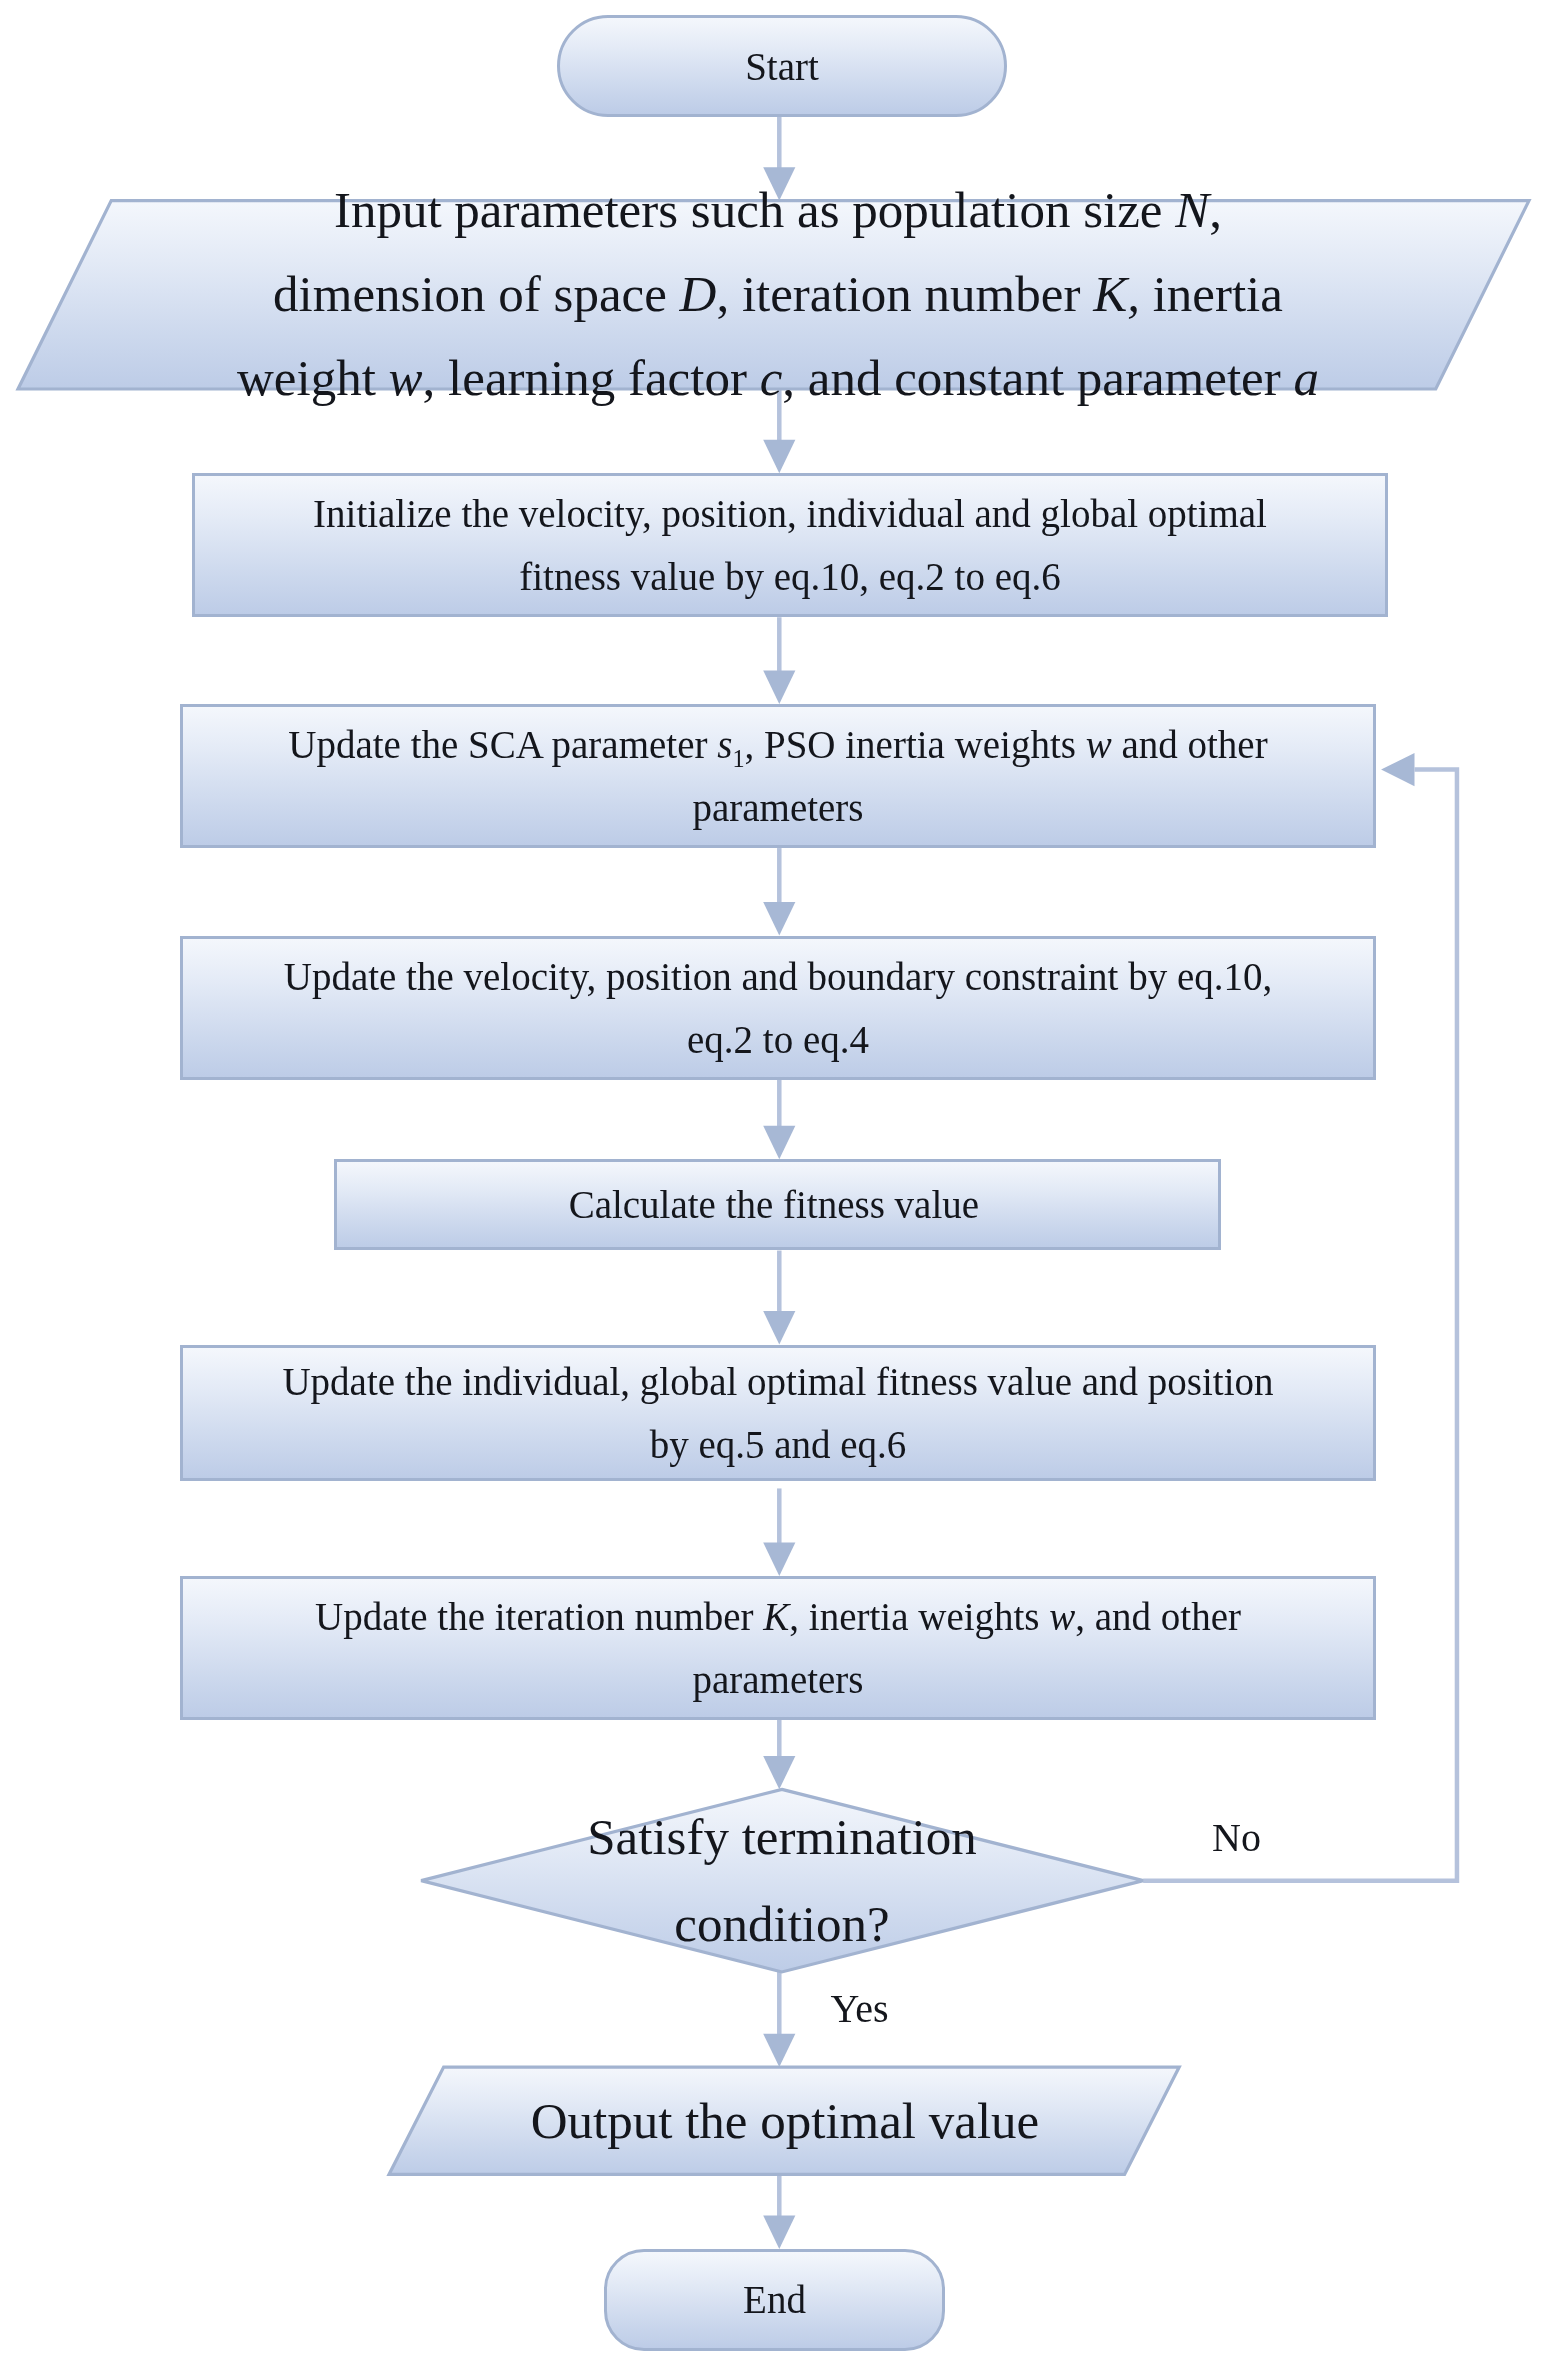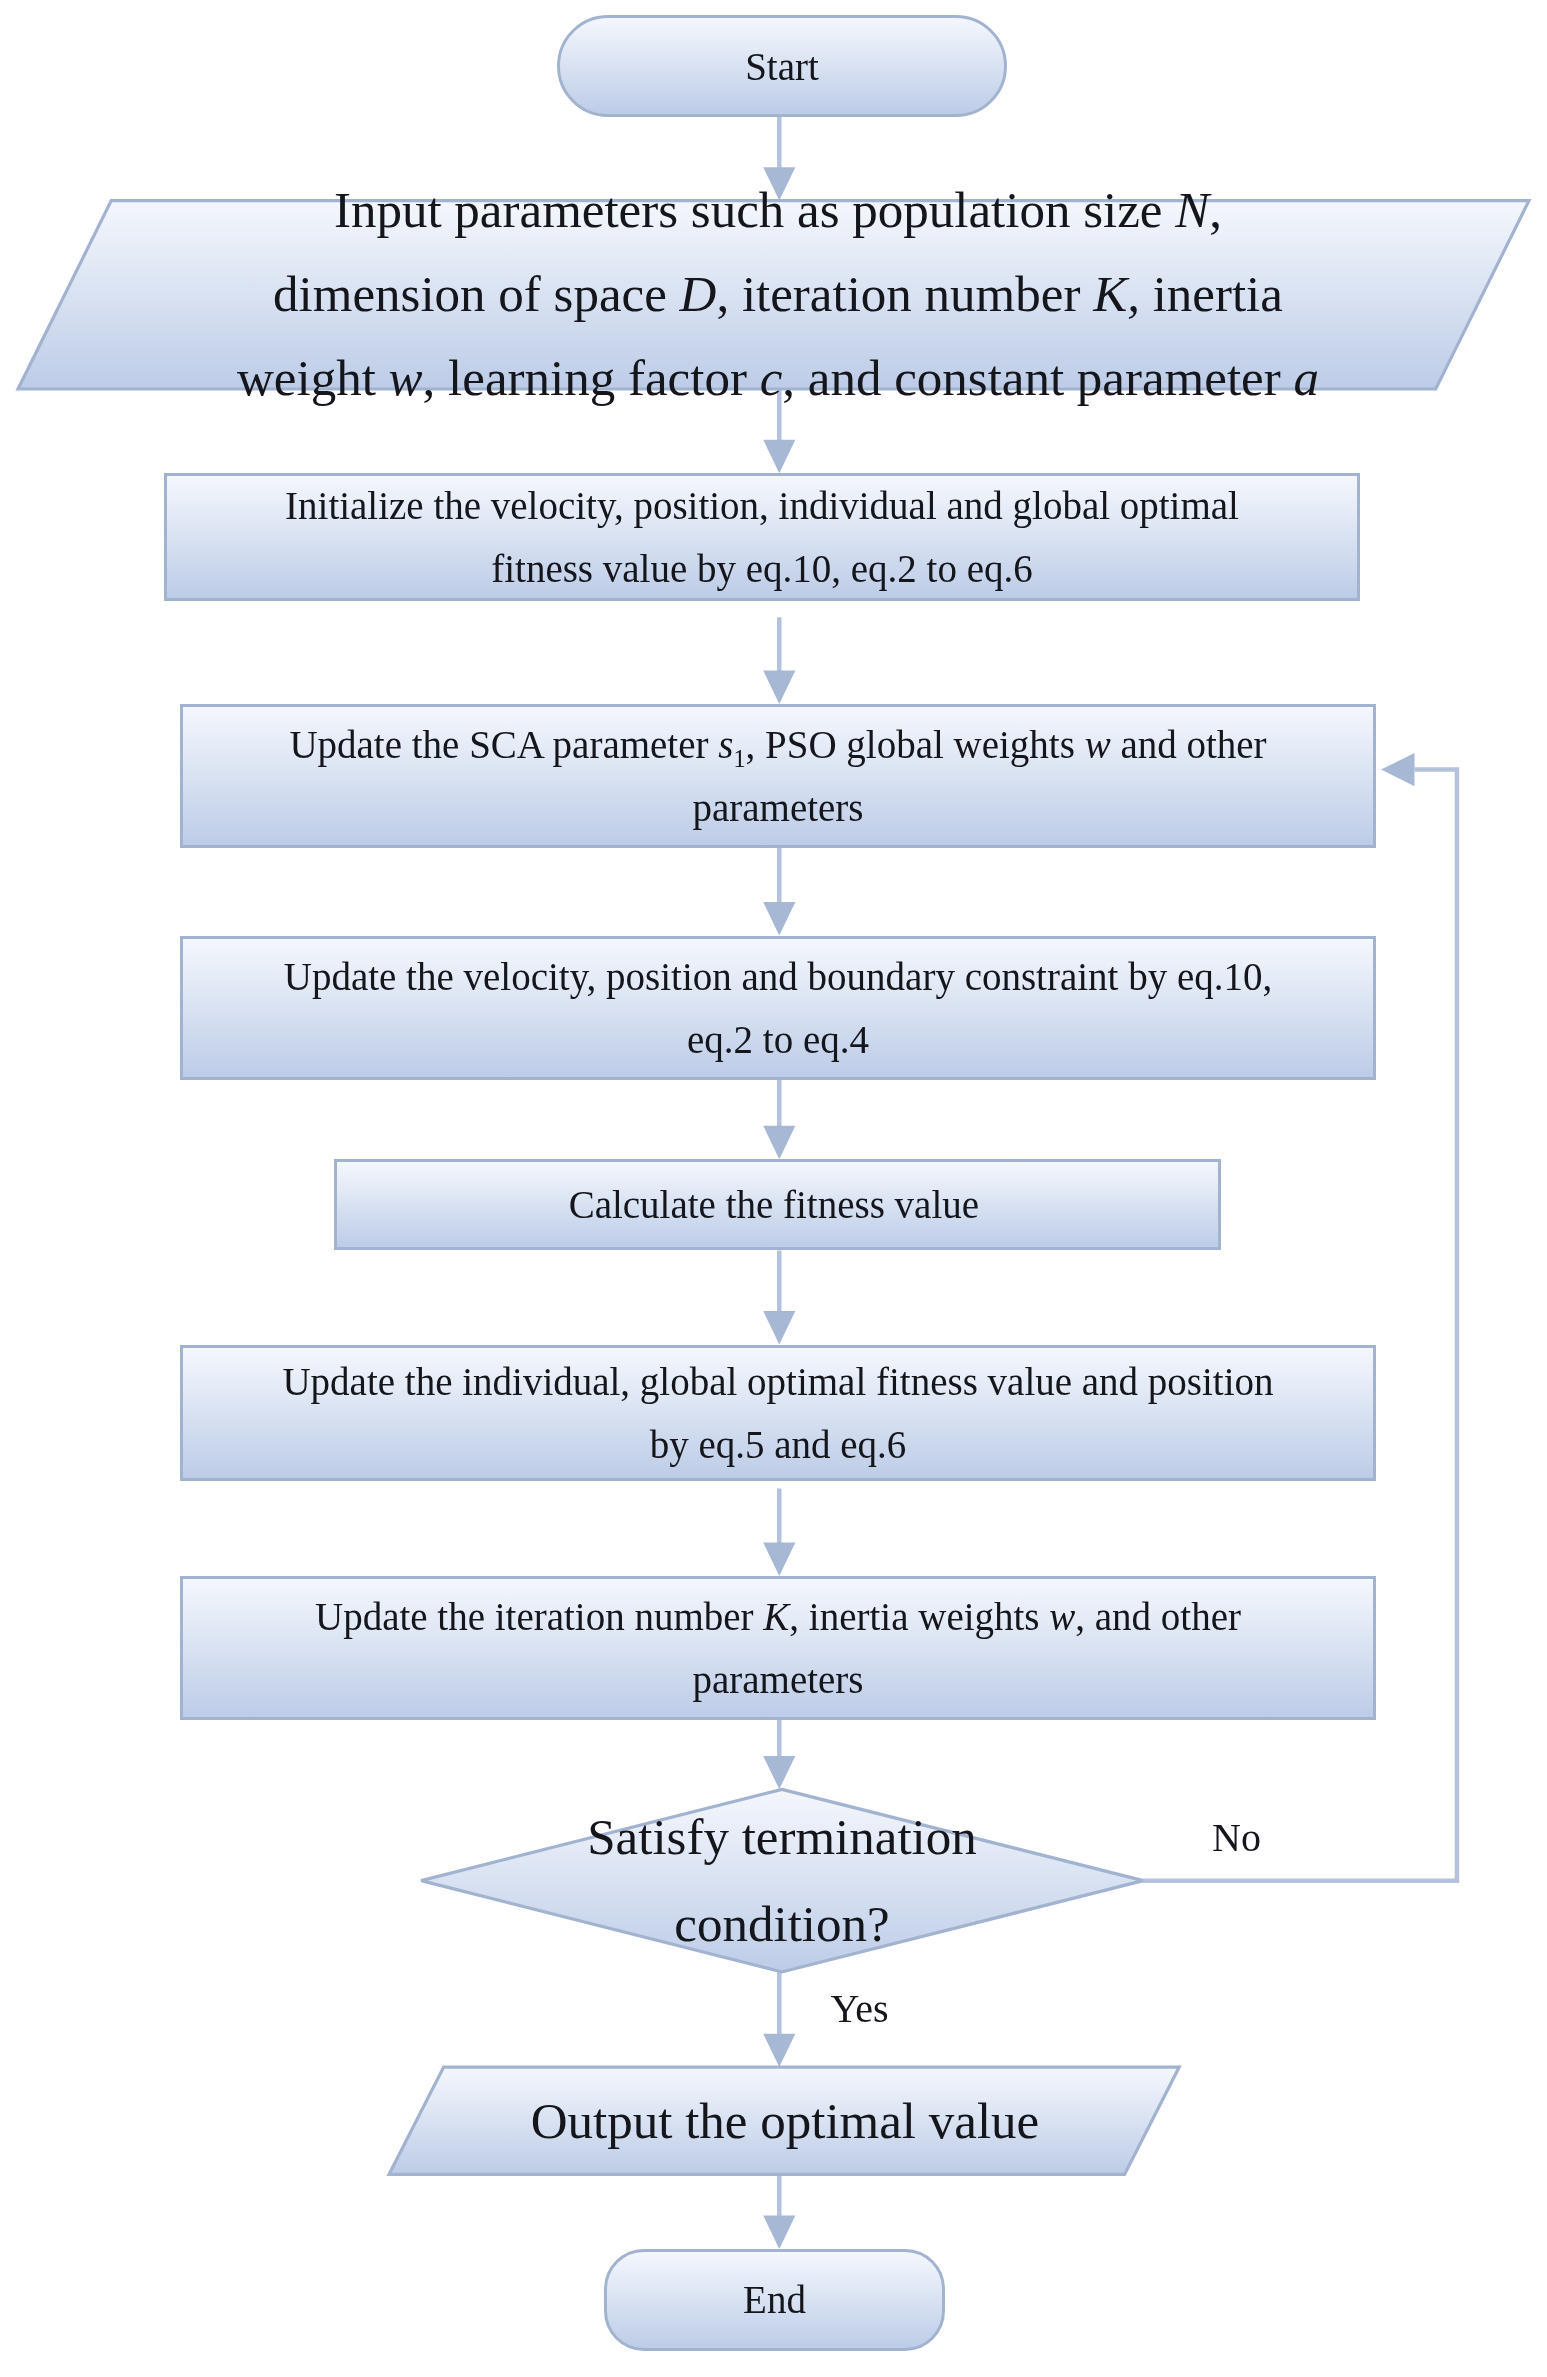--- a/index.html
+++ b/index.html
@@ -28,21 +28,21 @@
     box-sizing:border-box;
     border:3.2px solid var(--border);
     background:linear-gradient(180deg,var(--fill-top) 0%,var(--fill-mid1) 32%,var(--fill-mid2) 72%,var(--fill-bot) 100%);
     display:flex;flex-direction:column;justify-content:center;align-items:center;
     text-align:center;
     font-size:39px;line-height:1.62;
     padding:0 19.3px;
   }
   .stadium-start{left:557px;top:15.4px;width:450px;height:102px;border-radius:51px;}
   .stadium-end{left:604px;top:2249px;width:341px;height:102px;border-radius:40px;}
-  .box-a{left:164px;top:473px;width:1196px;height:128px;}
+  .box-a{left:192px;top:473px;width:1196px;height:144px;}
   .box-b{left:180px;top:704px;width:1196px;height:144px;}
   .box-c{left:180px;top:936px;width:1196px;height:144px;}
   .box-d{left:334px;top:1159px;width:887px;height:91px;padding-left:12px;}
   .box-e{left:180px;top:1345px;width:1196px;height:136px;}
   .box-f{left:180px;top:1576px;width:1196px;height:144px;}
   .overlay-text{
     position:absolute;
     display:flex;flex-direction:column;justify-content:center;align-items:center;
     text-align:center;
     font-size:51px;line-height:1.65;
@@ -118,21 +118,21 @@
       <div class="tline"><span>dimension of space </span><span class="it">D</span><span>, iteration number </span><span class="it">K,</span><span> inertia</span></div>
       <div class="tline"><span>weight </span><span class="it">w</span><span>, learning factor </span><span class="it">c</span><span>, and constant parameter </span><span class="it">a</span></div>
     </div>
 
   <div class="node box-a">
       <div class="tline"><span>Initialize the velocity, position, individual and global optimal</span></div>
       <div class="tline"><span>fitness value by eq.10, eq.2 to eq.6</span></div>
     </div>
 
   <div class="node box-b">
-      <div class="tline"><span>Update the SCA parameter </span><span class="it">s</span><sub>1</sub><span>, PSO global weights </span><span class="it">w</span><span> and other</span></div>
+      <div class="tline"><span>Update the SCA parameter </span><span class="it">s</span><sub>1</sub><span>, PSO inertia weights </span><span class="it">w</span><span> and other</span></div>
       <div class="tline"><span>parameters</span></div>
     </div>
 
   <div class="node box-c">
       <div class="tline"><span>Update the velocity, position and boundary constraint by eq.10,</span></div>
       <div class="tline"><span>eq.2 to eq.4</span></div>
     </div>
 
   <div class="node box-d">
       <div class="tline"><span>Calculate the fitness value</span></div>

